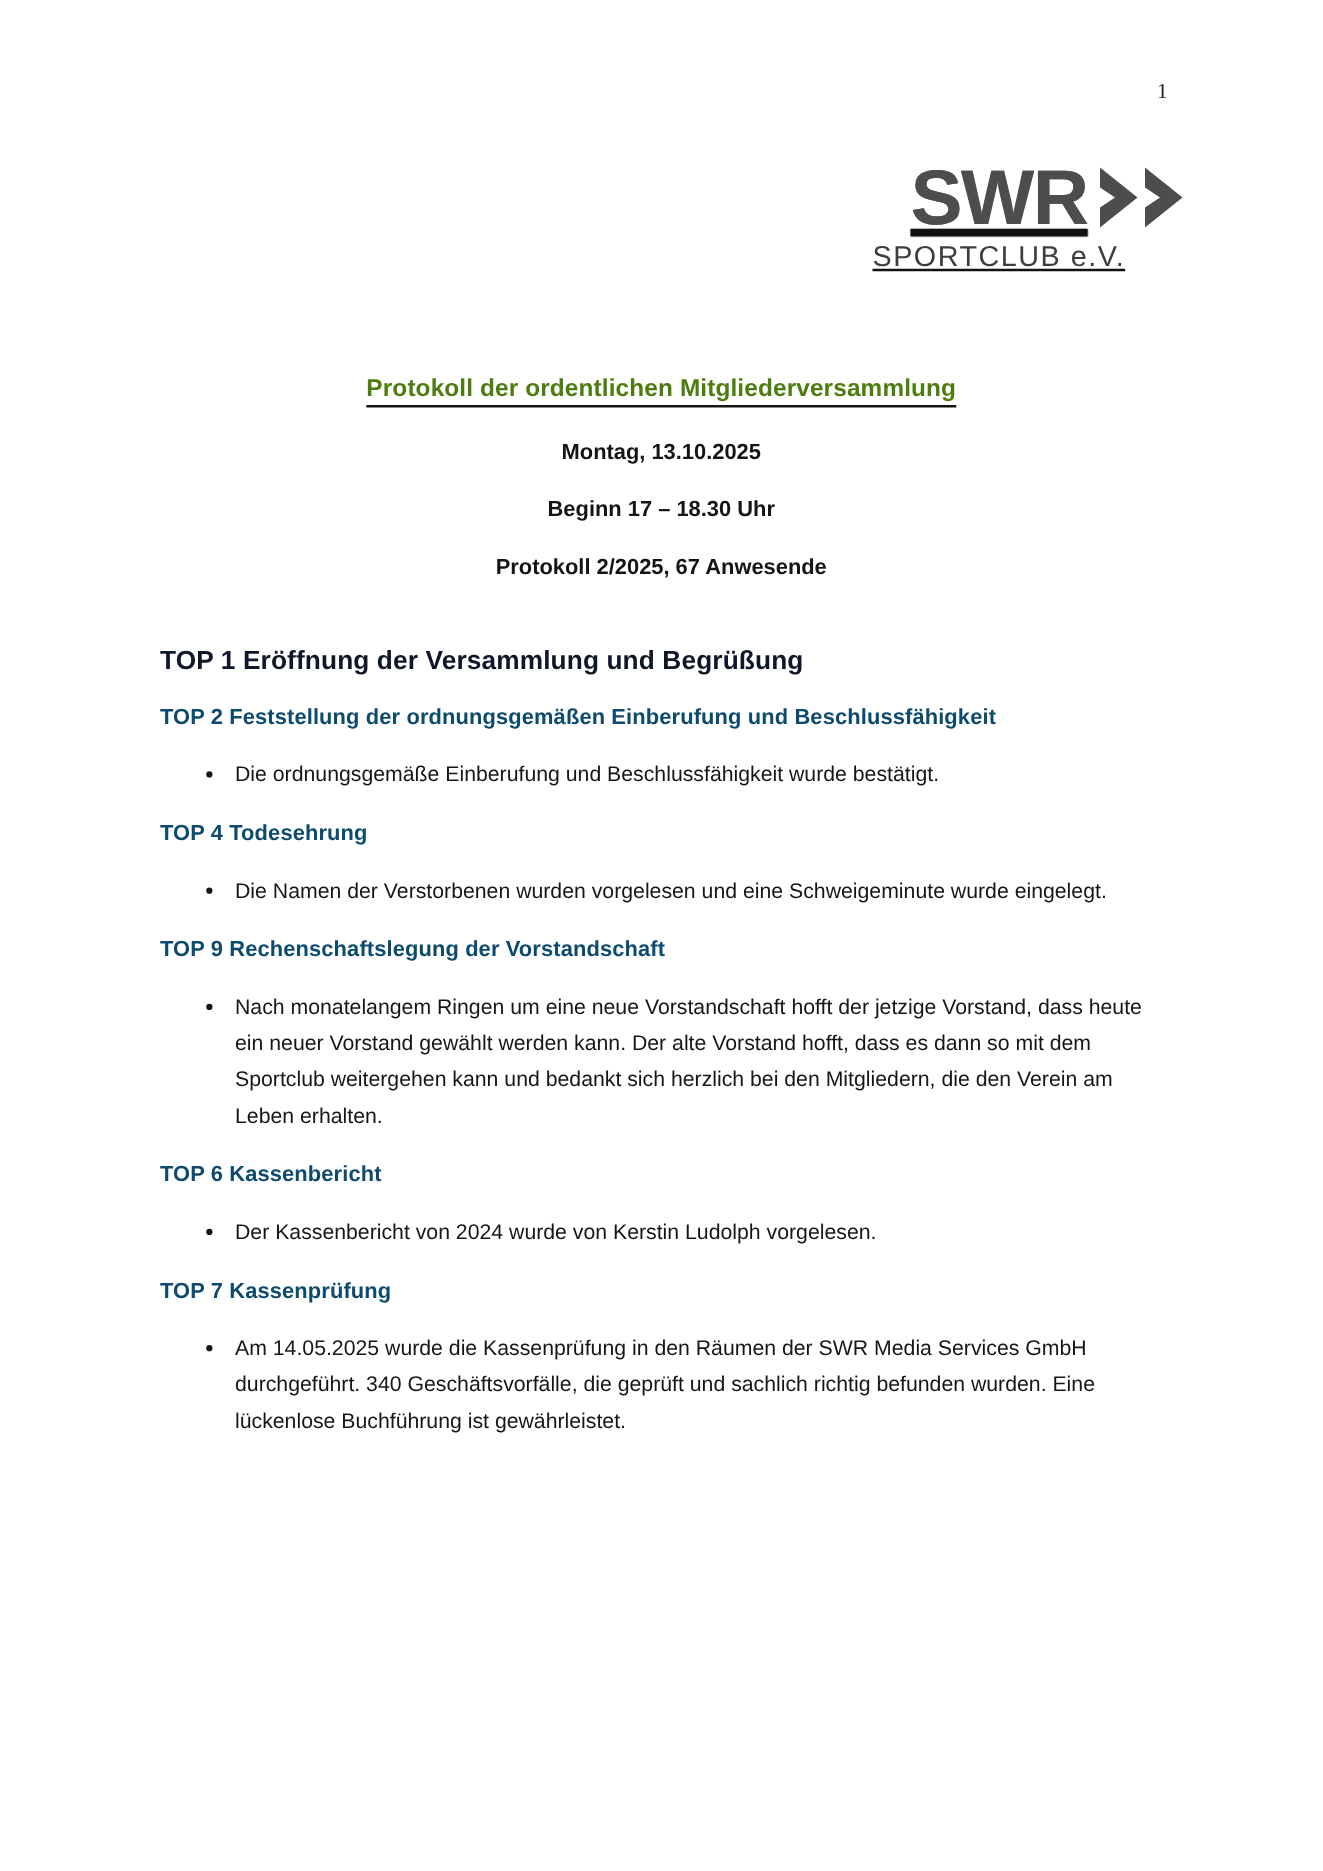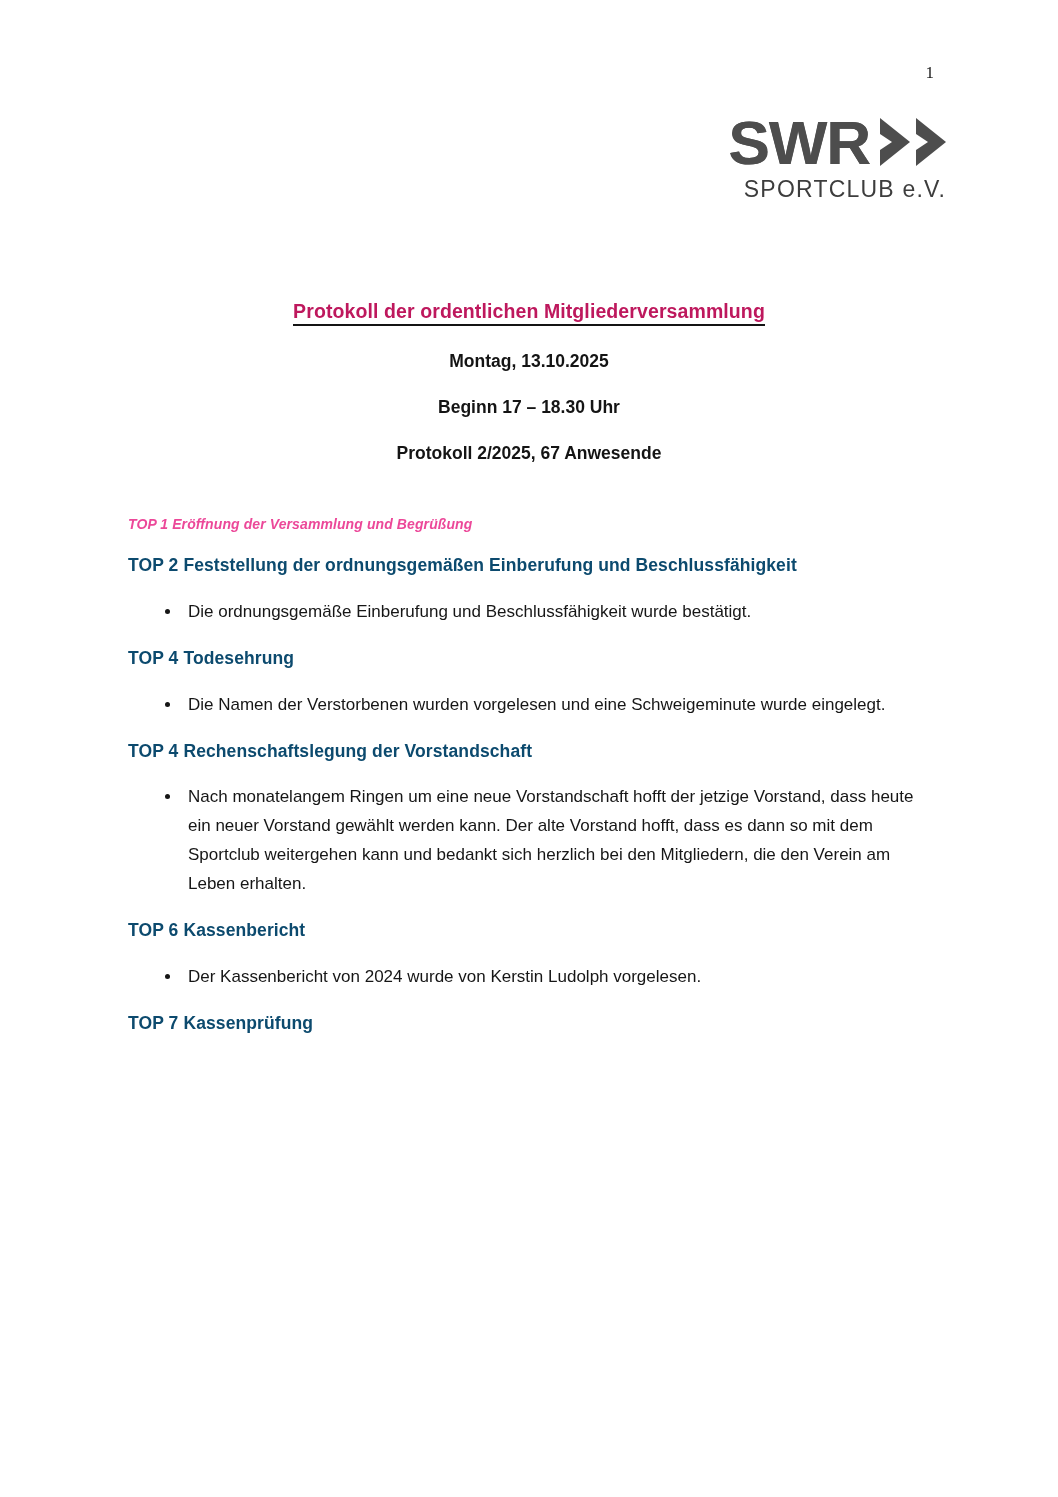--- a/index.html
+++ b/index.html
@@ -28,24 +28,24 @@
     right: 124px;
     font-family: "Liberation Serif", serif;
     font-size: 17px;
     color: #1a1a1a;
     line-height: 1;
   }
 
   
   .logo-block {
     position: absolute;
-    top: 112px;
+    top: 128px;
     right: 110px;
     width: 250px;
-    text-align: right;
+    text-decoration: underline;
   }
 
   .logo-mark {
     display: flex;
     align-items: center;
     justify-content: flex-end;
     gap: 6px;
     height: 62px;
   }
 
@@ -87,21 +87,21 @@
     top: 300px;
     left: 0;
     right: 0;
     text-align: center;
   }
 
   .doc-title {
     font-size: 19.5px;
     font-weight: bold;
     letter-spacing: 0.1px;
-    color: #be185d;
+    color: #4d7c0f;
     margin: 0;
   }
 
   .doc-title span {
     border-bottom: 2px solid #141414;
     padding-bottom: 2px;
   }
 
   .subtitle {
     font-size: 17.5px;
@@ -118,27 +118,26 @@
   .content {
     position: absolute;
     top: 516px;
     left: 128px;
     width: 812px;
   }
 
   .top-section { margin: 0; }
 
   h2.top-heading-lead {
-    font-size: 14px;
-    font-weight: bold;
-    color: #ec4899;
+    font-size: 21px;
+    font-weight: bold;
+    color: #0f172a;
     margin: 0 0 22px 0;
     letter-spacing: 0.1px;
     line-height: 1.2;
-    font-style: italic;
   }
 
   h3.top-heading {
     font-size: 17.5px;
     font-weight: bold;
     color: #0c4a6e;
     margin: 0 0 20px 0;
     letter-spacing: 0.1px;
     line-height: 1.25;
   }
@@ -224,31 +223,34 @@
 
 
     <section class="top-section sec-4">
       <h3 class="top-heading">TOP 4 Todesehrung</h3>
       <ul class="bullets">
         <li>Die Namen der Verstorbenen wurden vorgelesen und eine Schweigeminute wurde eingelegt.</li>
       </ul>
     </section>
 
     <section class="top-section sec-5">
-      <h3 class="top-heading">TOP 4 Rechenschaftslegung der Vorstandschaft</h3>
+      <h3 class="top-heading">TOP 9 Rechenschaftslegung der Vorstandschaft</h3>
       <ul class="bullets">
         <li>Nach monatelangem Ringen um eine neue Vorstandschaft hofft der jetzige Vorstand, dass heute ein neuer Vorstand gewählt werden kann. Der alte Vorstand hofft, dass es dann so mit dem Sportclub weitergehen kann und bedankt sich herzlich bei den Mitgliedern, die den Verein am Leben erhalten.</li>
       </ul>
     </section>
 
     <section class="top-section sec-6">
       <h3 class="top-heading">TOP 6 Kassenbericht</h3>
       <ul class="bullets">
         <li>Der Kassenbericht von 2024 wurde von Kerstin Ludolph vorgelesen.</li>
       </ul>
     </section>
 
     <section class="top-section sec-7">
       <h3 class="top-heading">TOP 7 Kassenprüfung</h3>
+      <ul class="bullets">
+        <li>Am 14.05.2025 wurde die Kassenprüfung in den Räumen der SWR Media Services GmbH durchgeführt. 340 Geschäftsvorfälle, die geprüft und sachlich richtig befunden wurden. Eine lückenlose Buchführung ist gewährleistet.</li>
+      </ul>
     </section>
 
   </div>
 </div>
 
 </body></html>

